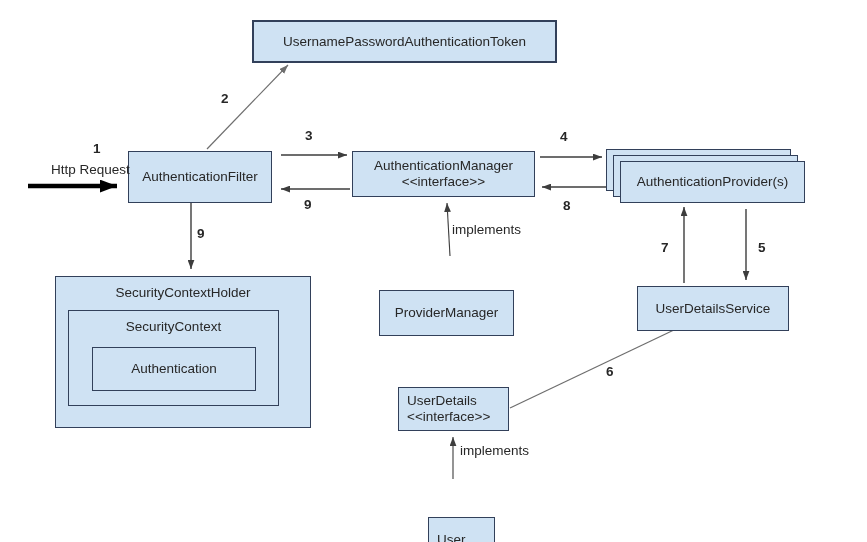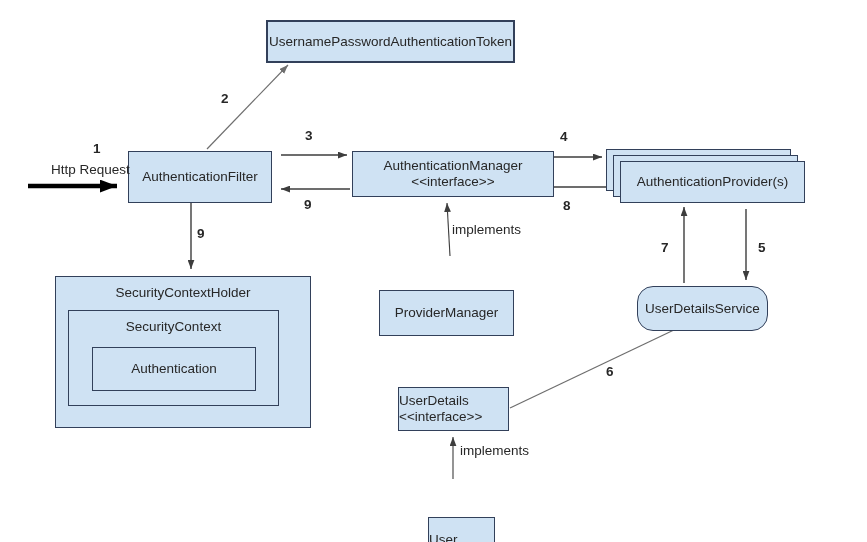--- a/index.html
+++ b/index.html
@@ -19,21 +19,21 @@
     box-sizing:border-box;
     display:flex; flex-direction:column;
     align-items:center; justify-content:center;
     font-size:13.5px; line-height:16px;
     color:var(--text);
     text-align:center;
     white-space:nowrap;
   }
   .box.thick { border-width:2px; }
   .box.empty { }
-  .box.left-align { align-items:flex-start; text-align:left; }
+  .box.left-align { align-items:flex-start; text-align:left; padding-left:8px; }
   .container-label { justify-content:flex-start; padding-top:8px; }
   .lbl {
     position:absolute;
     font-size:13.5px; line-height:15px;
     color:var(--text);
     white-space:nowrap;
   }
   .num { font-weight:bold; }
   .ln-dark { stroke:var(--line_dark); stroke-width:1.4; fill:none; }
   .ln-thin { stroke:var(--line_dark); stroke-width:1.1; fill:none; }
@@ -70,44 +70,44 @@
     <line class="ln-dark" x1="540" y1="157" x2="602" y2="157" marker-end="url(#arrDark)"></line>
     <line class="ln-dark" x1="606" y1="187" x2="542" y2="187" marker-end="url(#arrDark)"></line>
     <line class="ln-dark" x1="191" y1="203" x2="191" y2="269" marker-end="url(#arrDark)"></line>
     <line class="ln-thin" x1="450" y1="256" x2="447" y2="203" marker-end="url(#arrDark)"></line>
     <line class="ln-dark" x1="684" y1="283" x2="684" y2="207" marker-end="url(#arrDark)"></line>
     <line class="ln-dark" x1="746" y1="209" x2="746" y2="280" marker-end="url(#arrDark)"></line>
     <line class="ln-gray" x1="510" y1="408" x2="676" y2="329"></line>
     <line class="ln-thin" x1="453" y1="479" x2="453" y2="437" marker-end="url(#arrDark)"></line>
   </svg>
 
-  <div class="box thick" style="left:266px; top:20px; width:249px; height:43px;text-align:center;">
+  <div class="box thick" style="left:252px; top:20px; width:305px; height:43px;text-align:center;">
     <span>UsernamePasswordAuthenticationToken</span>
   </div>
 
   <div class="box" style="left:128px; top:151px; width:144px; height:52px;">
     <span>AuthenticationFilter</span>
   </div>
 
-  <div class="box" style="left:352px; top:151px; width:202px; height:46px;">
+  <div class="box" style="left:352px; top:151px; width:183px; height:46px;">
     <span>AuthenticationManager</span>
     <span>&lt;&lt;interface&gt;&gt;</span>
   </div>
 
   <div class="box empty" style="left:606px; top:149px; width:185px; height:42px;"></div>
   <div class="box empty" style="left:613px; top:155px; width:185px; height:42px;"></div>
   <div class="box" style="left:620px; top:161px; width:185px; height:42px;">
     <span>AuthenticationProvider(s)</span>
   </div>
 
   <div class="box" style="left:379px; top:258px; width:135px; height:46px;margin-top:32px;">
     <span>ProviderManager</span>
   </div>
 
-  <div class="box" style="left:637px; top:286px; width:131px; height:45px;border-radius:16px;">
+  <div class="box" style="left:637px; top:286px; width:152px; height:45px;">
     <span>UserDetailsService</span>
   </div>
 
   <div class="box container-label" style="left:55px; top:276px; width:256px; height:152px;">
     <span>SecurityContextHolder</span>
   </div>
   <div class="box container-label" style="left:68px; top:310px; width:211px; height:96px;">
     <span>SecurityContext</span>
   </div>
   <div class="box" style="left:92px; top:347px; width:164px; height:44px;">

